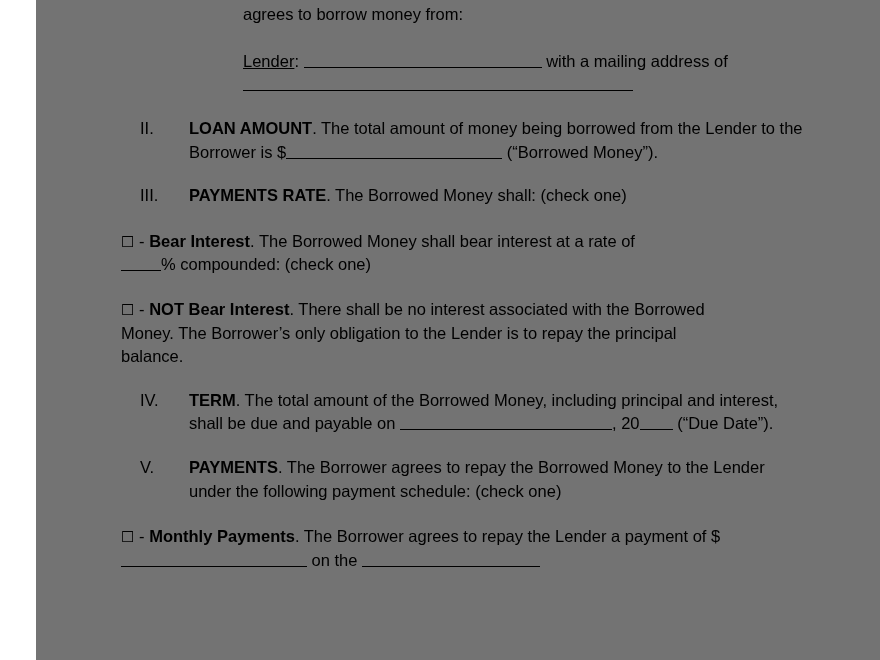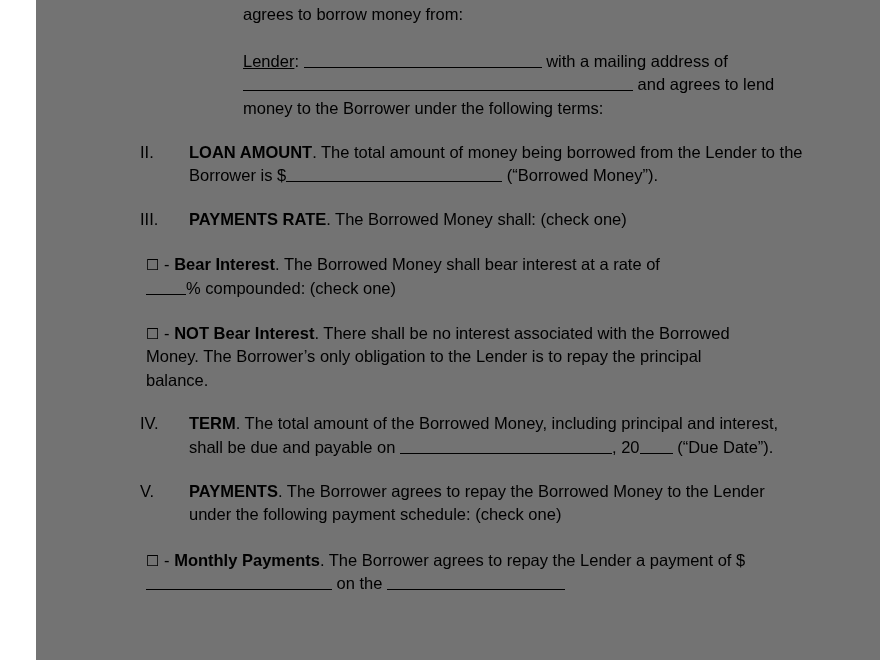--- a/index.html
+++ b/index.html
@@ -53,21 +53,21 @@
 
   
   .para {
     padding-left: 207px;
     width: 620px;
   }
   .para.lead { width: 672px; }
 
   
   .option {
-    padding-left: 110px;
+    padding-left: 85px;
     width: 600px;
     margin-top: 21px;
   }
   .option.first { margin-top: 22px; }
   .subopts {
     padding-left: 262px;
     width: 560px;
   }
 
   
@@ -105,22 +105,21 @@
     <div class="para lead">
       <br>
       <span>agrees to borrow money from:</span>
     </div>
 
     <div class="para lead" style="margin-top:23.6px;">
       <span class="ul-label">Lender</span>:
       <span class="rule u-w238"></span>
       <span>with a mailing address of</span><br>
       <span class="rule u-w390"></span>
-      <span>and agrees to lend</span><br>
-      <span>money to the Borrower under the following terms:</span>
+      <br>
     </div>
 
     <div class="clause">
       <div class="numeral">II.</div>
       <div class="clause-body">
         <b>LOAN AMOUNT</b><span>. The total amount of money being borrowed from the Lender to the Borrower is $</span><span class="rule u-w216"></span>
         <span>(“Borrowed Money”).</span>
       </div>
     </div>
 

